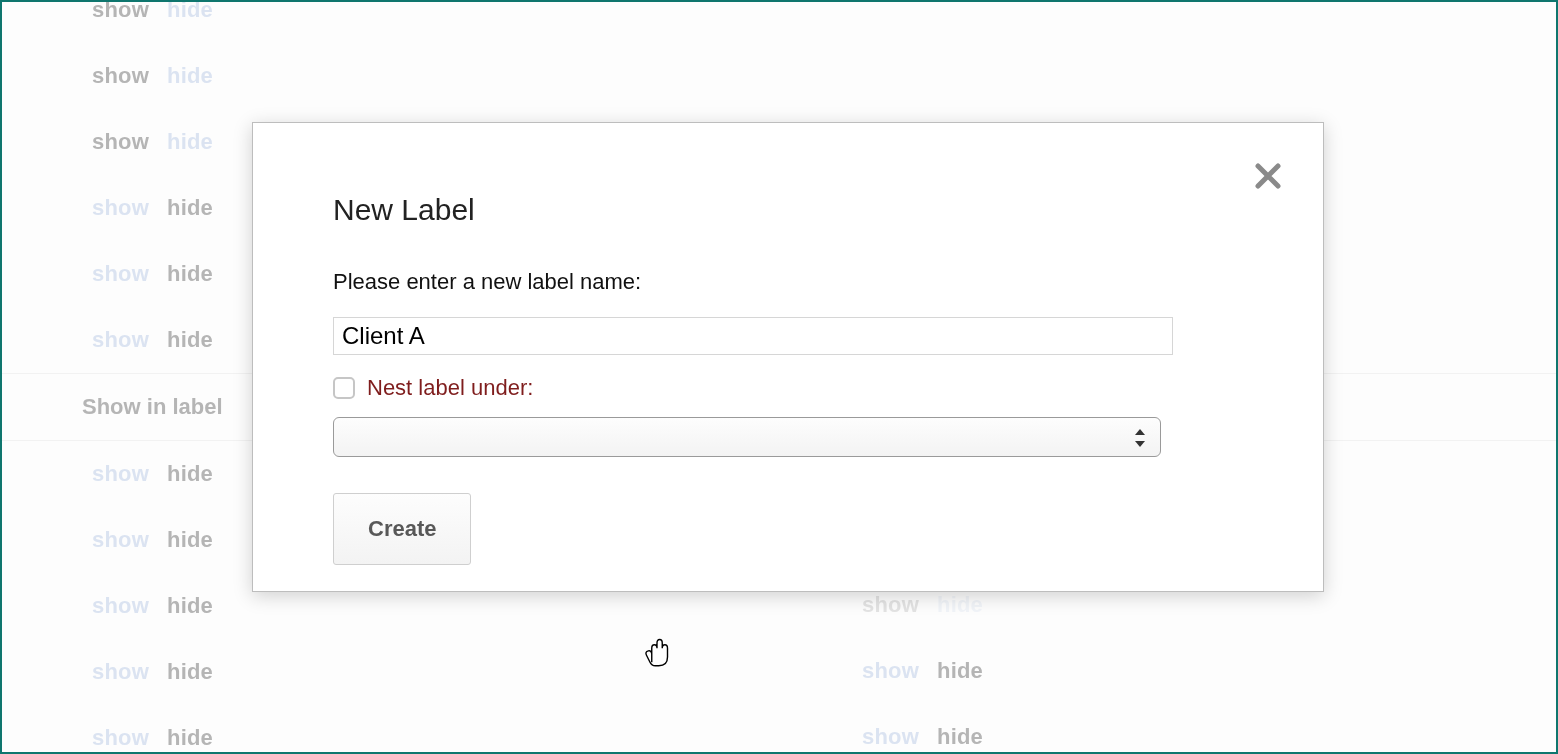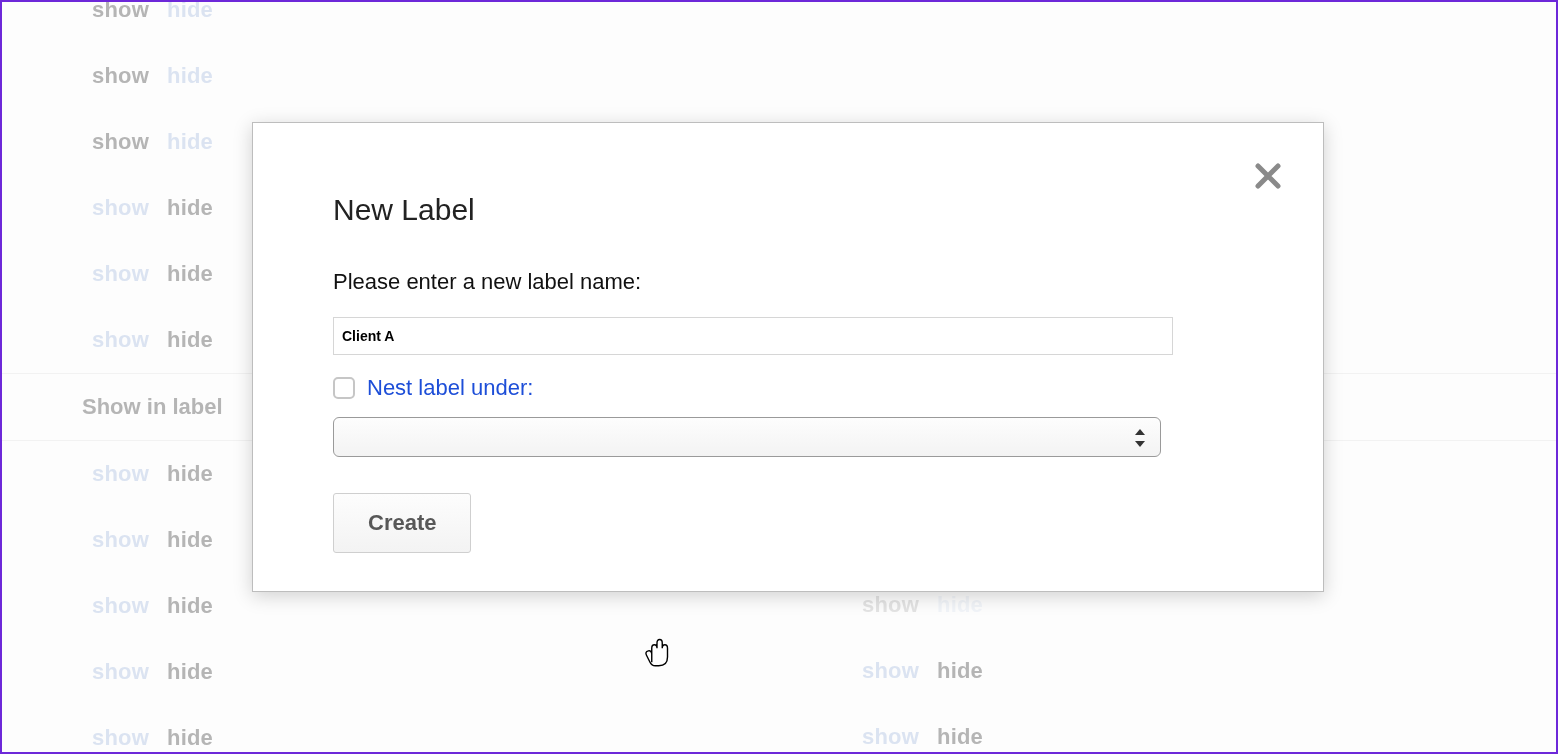--- a/index.html
+++ b/index.html
@@ -9,21 +9,21 @@
     height: 754px;
     font-family: Arial, Helvetica, sans-serif;
     background: #fff;
     overflow: hidden;
   }
   .frame {
     position: relative;
     width: 1558px;
     height: 754px;
     box-sizing: border-box;
-    border: 2px solid #6d28d9;
+    border: 2px solid #0f766e;
     background: #fafafa;
     overflow: hidden;
   }
 
   
   .bg-list {
     position: absolute;
     left: 0;
     top: -25px;
     width: 100%;
@@ -104,33 +104,32 @@
   }
   .field-label {
     font-size: 22px;
     color: #111;
     margin-bottom: 22px;
   }
   .text-input {
     width: 840px;
     height: 38px;
     padding: 0 8px;
-    font-size: 14px;
+    font-size: 24px;
     border: 1px solid #d6d6d6;
     box-sizing: border-box;
     background: #fff;
-    font-weight: bold;
   }
   .nest-row {
     display: flex;
     align-items: center;
     margin-top: 20px;
     margin-bottom: 16px;
     font-size: 22px;
-    color: #1d4ed8;
+    color: #7f1d1d;
     text-align: right;
   }
   .nest-checkbox {
     width: 22px;
     height: 22px;
     border: 2px solid #c6c6c6;
     border-radius: 5px;
     margin-right: 12px;
     background: #fff;
     cursor: pointer;
@@ -152,21 +151,21 @@
     top: 6px;
     width: 16px;
     height: 28px;
   }
   .btn-row {
     margin-top: 36px;
     display: flex;
     gap: 36px;
   }
   .btn {
-    height: 60px;
+    height: 72px;
     padding: 0 34px;
     font-size: 22px;
     font-weight: 700;
     color: #585858;
     background: linear-gradient(#fdfdfd, #f3f3f3);
     border: 1px solid #cfcfcf;
     border-radius: 3px;
     cursor: pointer;
   }
   .pointer-cursor {

